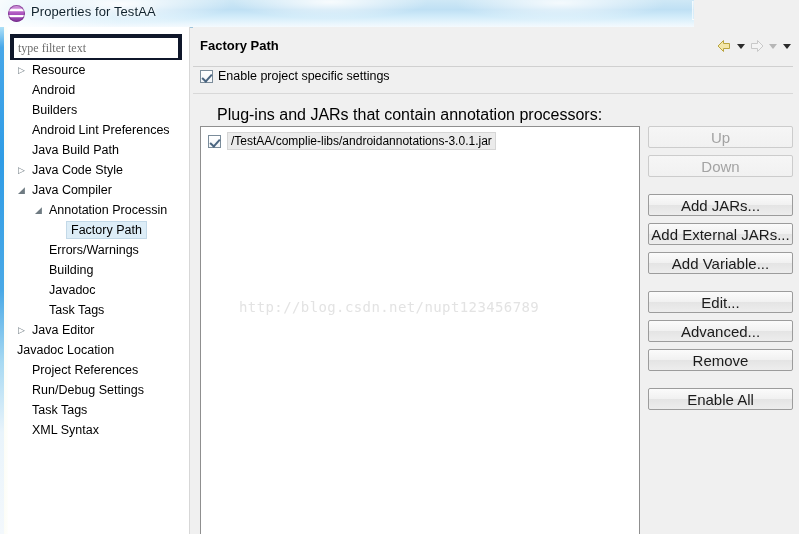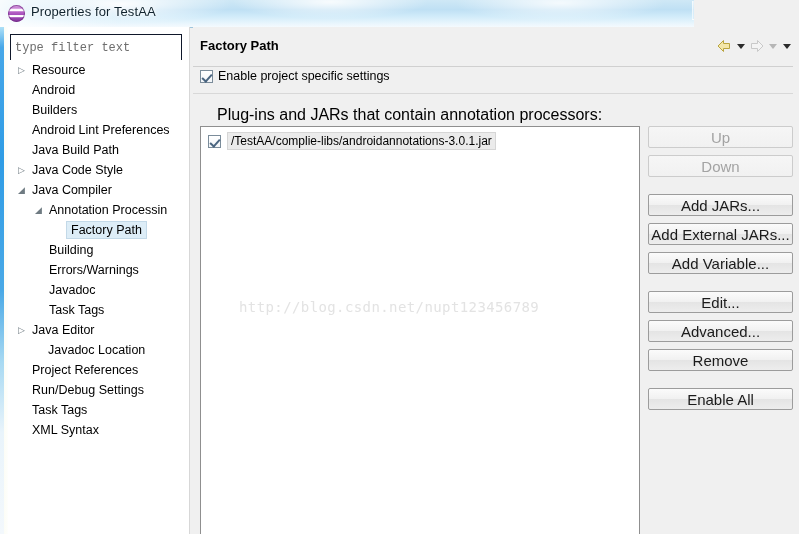--- a/index.html
+++ b/index.html
@@ -146,23 +146,23 @@
     height: 507px;
     background: #ffffff;
   }
 
   #filter-input {
     position: absolute;
     left: 2px; top: 7px;
     width: 172px;
     height: 28px;
     box-sizing: border-box;
-    border: 1px solid #0f172a;
+    border: 4px solid #0f172a;
     background: #ffffff;
-    font-family: Liberation Mono, monospace;
+    font-family: Liberation Serif, serif;
     font-size: 12px;
     color: #333;
     padding: 0 4px;
     outline: none;
   }
   #filter-input::placeholder { color: #6e6e6e; opacity: 1; }
 
   #tree {
     position: absolute;
     left: 0; top: 33px;
@@ -413,26 +413,26 @@
       <div id="tree">
           <div class="tree-row"><span class="arrow-glyph" style="left: 10px;">▷</span><span class="tree-label" style="margin-left: 24px;">Resource</span></div>
           <div class="tree-row"><span class="tree-label" style="margin-left: 24px;">Android</span></div>
           <div class="tree-row"><span class="tree-label" style="margin-left: 24px;">Builders</span></div>
           <div class="tree-row"><span class="tree-label" style="margin-left: 24px;">Android Lint Preferences</span></div>
           <div class="tree-row"><span class="tree-label" style="margin-left: 24px;">Java Build Path</span></div>
           <div class="tree-row"><span class="arrow-glyph" style="left: 10px;">▷</span><span class="tree-label" style="margin-left: 24px;">Java Code Style</span></div>
           <div class="tree-row"><span class="arrow-glyph" style="left: 10px;">◢</span><span class="tree-label" style="margin-left: 24px;">Java Compiler</span></div>
           <div class="tree-row"><span class="arrow-glyph" style="left: 27px;">◢</span><span class="tree-label" style="margin-left: 41px;">Annotation Processin</span></div>
           <div class="tree-row selected"><span class="tree-label" style="margin-left: 58px;">Factory Path</span></div>
+          <div class="tree-row"><span class="tree-label" style="margin-left: 41px;">Errors/Warnings</span></div>
           <div class="tree-row"><span class="tree-label" style="margin-left: 41px;">Building</span></div>
-          <div class="tree-row"><span class="tree-label" style="margin-left: 41px;">Errors/Warnings</span></div>
           <div class="tree-row"><span class="tree-label" style="margin-left: 41px;">Javadoc</span></div>
           <div class="tree-row"><span class="tree-label" style="margin-left: 41px;">Task Tags</span></div>
           <div class="tree-row"><span class="arrow-glyph" style="left: 10px;">▷</span><span class="tree-label" style="margin-left: 24px;">Java Editor</span></div>
-          <div class="tree-row"><span class="tree-label" style="margin-left: 40px;">Javadoc Location</span></div>
+          <div class="tree-row"><span class="tree-label" style="margin-left: 9px;">Javadoc Location</span></div>
           <div class="tree-row"><span class="tree-label" style="margin-left: 24px;">Project References</span></div>
           <div class="tree-row"><span class="tree-label" style="margin-left: 24px;">Run/Debug Settings</span></div>
           <div class="tree-row"><span class="tree-label" style="margin-left: 24px;">Task Tags</span></div>
           <div class="tree-row"><span class="tree-label" style="margin-left: 24px;">XML Syntax</span></div>
         </div>
     </div>
 
     <div id="panel-divider"></div>
 
     <div id="panel">

